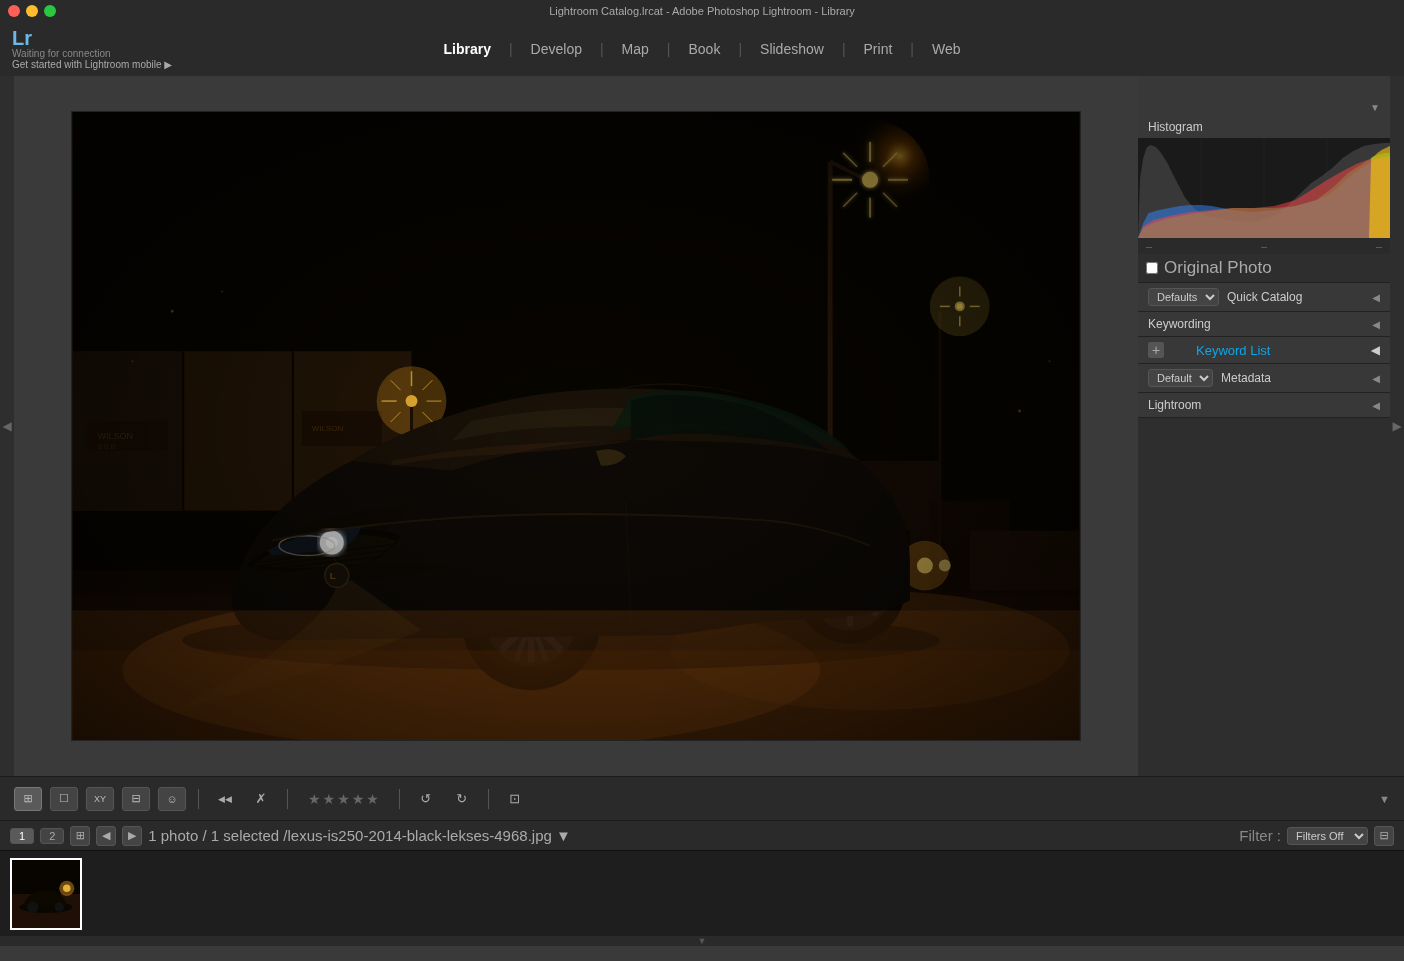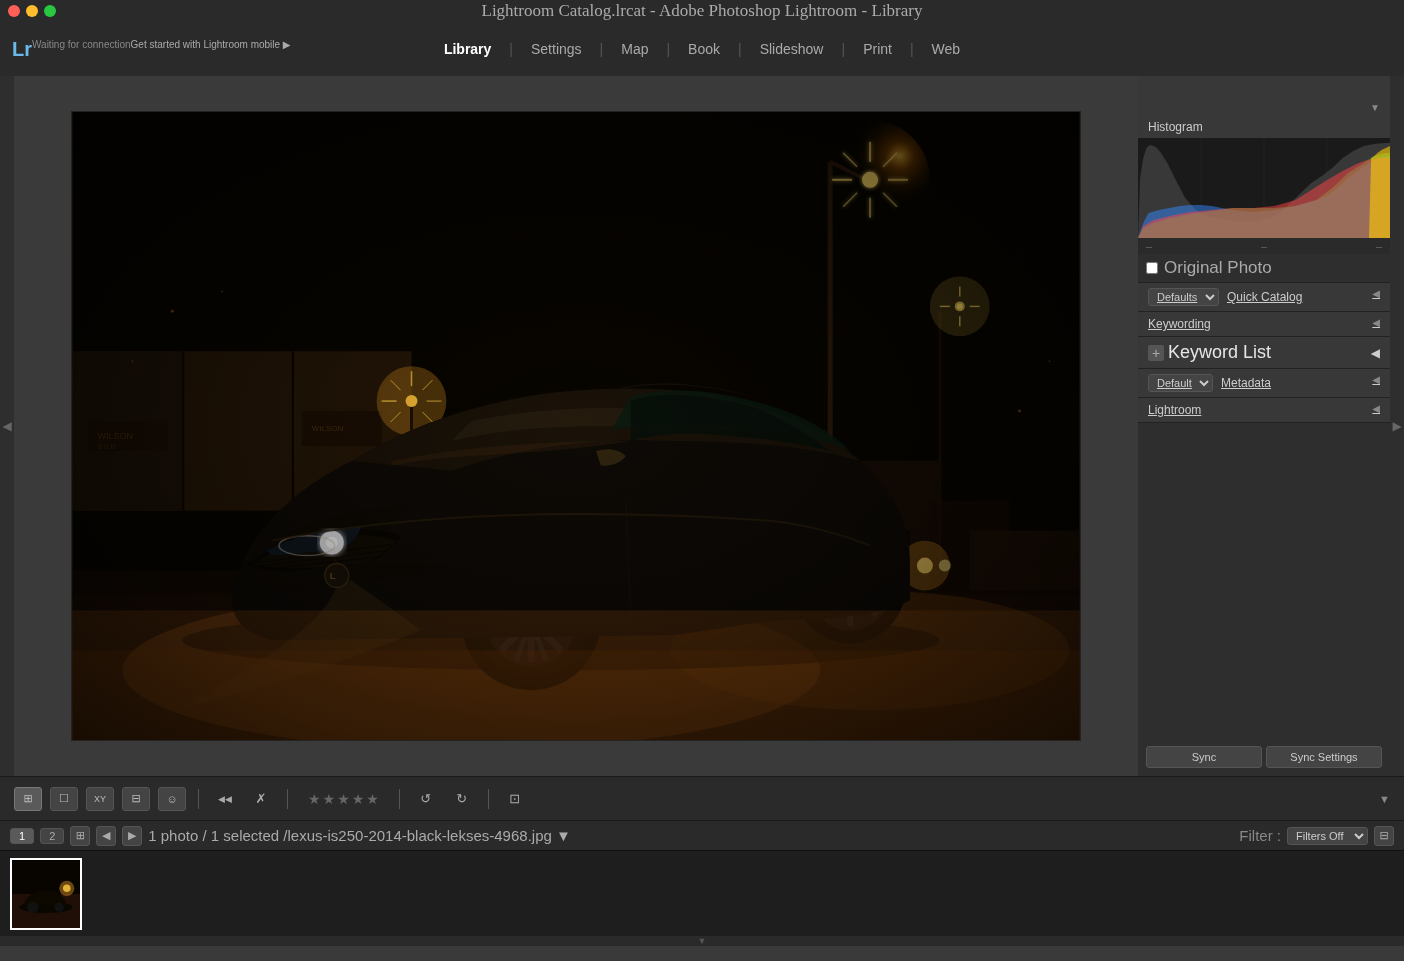--- a/index.html
+++ b/index.html
@@ -32,37 +32,36 @@
     }
     .wc-btn {
       width: 12px; height: 12px;
       border-radius: 50%;
       display: inline-block;
     }
     .wc-close { background: #ff5f57; }
     .wc-min { background: #ffbd2e; }
     .wc-max { background: #28c940; }
     #titlebar .title-text {
-      font-size: 17px;
+      font-size: 11px;
       color: #aaa;
-      font-family: Liberation Serif, serif;
     }
 
     
     #topbar {
       height: 54px;
       background: #2a2a2a;
       display: flex;
       align-items: center;
       padding: 0 12px;
       position: relative;
     }
     #lr-logo {
       display: flex;
-      flex-direction: row;
+      flex-direction: column;
       margin-right: 32px;
     }
     #lr-logo .lr-badge {
       font-size: 20px;
       font-weight: bold;
       color: #6cb8e8;
       line-height: 1;
     }
     #lr-logo .lr-status {
       font-size: 10px;
@@ -197,25 +196,25 @@
       font-size: 17px;
       color: #aaa;
     }
 
     
     .panel-section {
       border-bottom: 1px solid #222;
     }
     .panel-section-header {
       display: flex;
+      align-items: center;
       justify-content: space-between;
       padding: 5px 10px;
       background: #383838;
       cursor: pointer;
-      text-decoration: underline;
     }
     .panel-section-header .section-label {
       color: #ccc;
       font-size: 12px;
     }
     .panel-section-header .collapse-arrow {
       color: #888;
       font-size: 10px;
     }
     .panel-section-header .section-with-dropdown {
@@ -253,22 +252,23 @@
       color: #aaa;
       display: flex;
       align-items: center;
       justify-content: center;
       border-radius: 2px;
       font-size: 14px;
       line-height: 1;
     }
     .keyword-list-header .kw-label {
       flex: 1;
-      color: #e5e5e5;
-      font-size: 18px;
+      color: #0ea5e9;
+      font-size: 13px;
+      margin-left: 28px;
     }
 
     
     #right-panel-arrow {
       position: absolute;
       right: 0;
       top: 50%;
       transform: translateY(-50%);
       width: 14px;
       background: #2e2e2e;
@@ -471,21 +471,21 @@
 
 <div id="topbar">
   <div id="lr-logo">
     <span class="lr-badge">Lr</span>
     <span class="lr-status">Waiting for connection</span>
     <span class="lr-mobile">Get started with Lightroom mobile ▶</span>
   </div>
   <div id="main-nav">
     <span class="nav-item active">Library</span>
     <span class="nav-sep">|</span>
-    <span class="nav-item">Settings</span>
+    <span class="nav-item">Develop</span>
     <span class="nav-sep">|</span>
     <span class="nav-item">Map</span>
     <span class="nav-sep">|</span>
     <span class="nav-item">Book</span>
     <span class="nav-sep">|</span>
     <span class="nav-item">Slideshow</span>
     <span class="nav-sep">|</span>
     <span class="nav-item">Print</span>
     <span class="nav-sep">|</span>
     <span class="nav-item">Web</span>
@@ -786,24 +786,20 @@
 
     <div class="panel-section">
       <div class="panel-section-header">
         <span class="section-label">Lightroom</span>
         <span class="collapse-arrow">◀</span>
       </div>
     </div>
 
     <div style="flex:1; background:#2e2e2e;"></div>
 
-    <div id="sync-buttons">
-      <div class="sync-btn">Sync</div>
-      <div class="sync-btn">Sync Settings</div>
-    </div>
 
   </div>
 
   <div id="right-panel-arrow" style="position:relative; width:14px; background:#2e2e2e; display:flex; align-items:center; justify-content:center;">
     <span style="color:#666; font-size:12px;">▶</span>
   </div>
 
 </div>
 
 <div id="toolbar">

